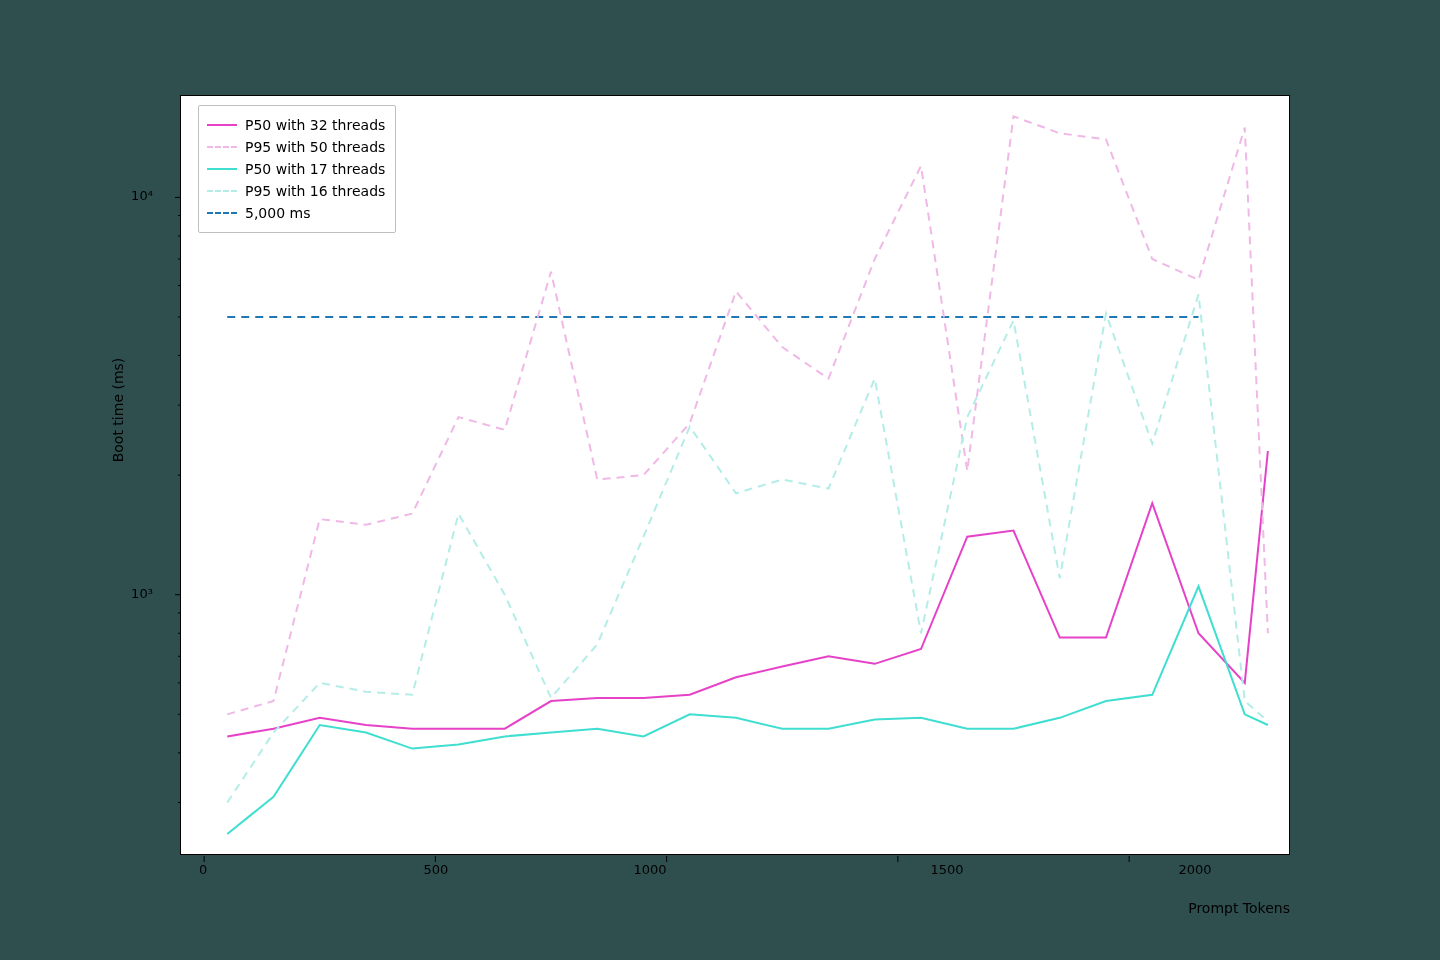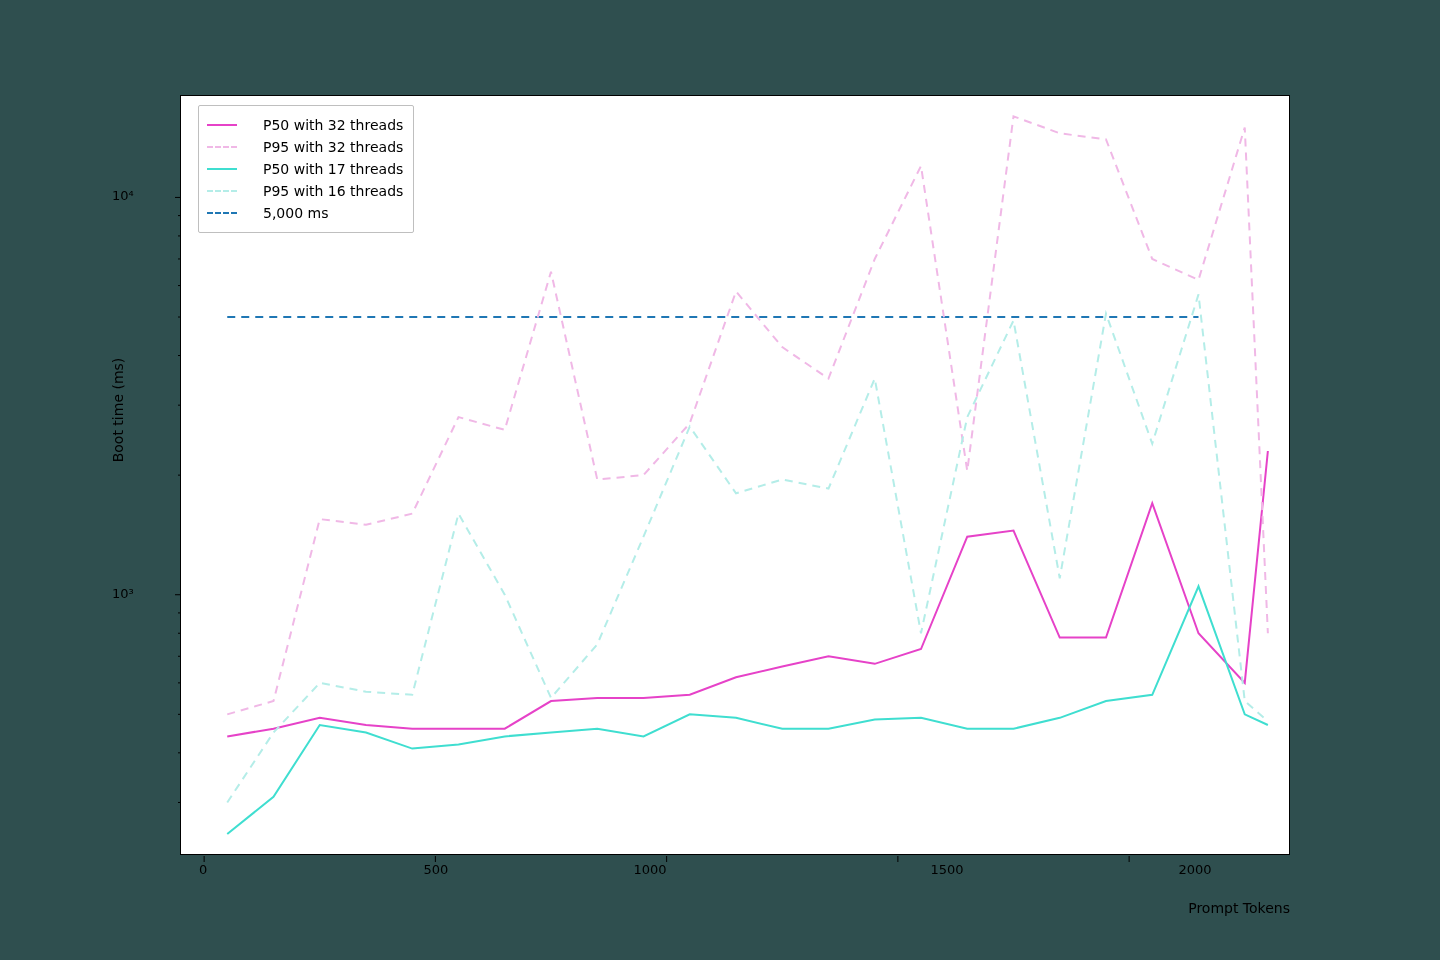--- a/index.html
+++ b/index.html
@@ -46,37 +46,37 @@
     top: 560px;
     width: 300px;
     text-align: center;
   }
   .tick-label {
     position: absolute;
     color: #000;
     font-size: 13px;
   }
   .xtick { top: 862px; text-align: center; width: 60px; transform: translateX(-30px); }
-  .ytick { right: 1268px; text-align: left; width: 60px; transform: translateY(-8px); }
+  .ytick { right: 1268px; text-align: center; width: 60px; transform: translateY(-8px); }
 
   .legend {
     position: absolute;
     left: 198px;
     top: 105px;
     background: #ffffff;
     border: 1px solid #bfbfbf;
     border-radius: 2px;
     padding: 8px 10px 8px 8px;
     font-size: 14px;
     color: #000;
   }
   .legend-row {
     display: flex;
     align-items: center;
-    gap: 26px;
+    gap: 8px;
     height: 22px;
   }
   .legend-swatch {
     width: 30px;
     height: 0;
     border-top-width: 2px;
     border-top-style: solid;
   }
   .solid { border-top-style: solid; }
   .dashed { border-top-style: dashed; }
@@ -136,21 +136,21 @@
     <div class="tick-label ytick" style="top: 196.423px;">10⁴</div>
   </div>
 
 <div class="legend">
   <div class="legend-row">
     <div class="legend-swatch solid c-magenta"></div>
     <span>P50 with 32 threads</span>
   </div>
   <div class="legend-row">
     <div class="legend-swatch dashed c-magenta-light"></div>
-    <span>P95 with 32 threads</span>
+    <span>P95 with 50 threads</span>
   </div>
   <div class="legend-row">
     <div class="legend-swatch solid c-cyan"></div>
     <span>P50 with 17 threads</span>
   </div>
   <div class="legend-row">
     <div class="legend-swatch dashed c-cyan-light"></div>
     <span>P95 with 16 threads</span>
   </div>
   <div class="legend-row">

